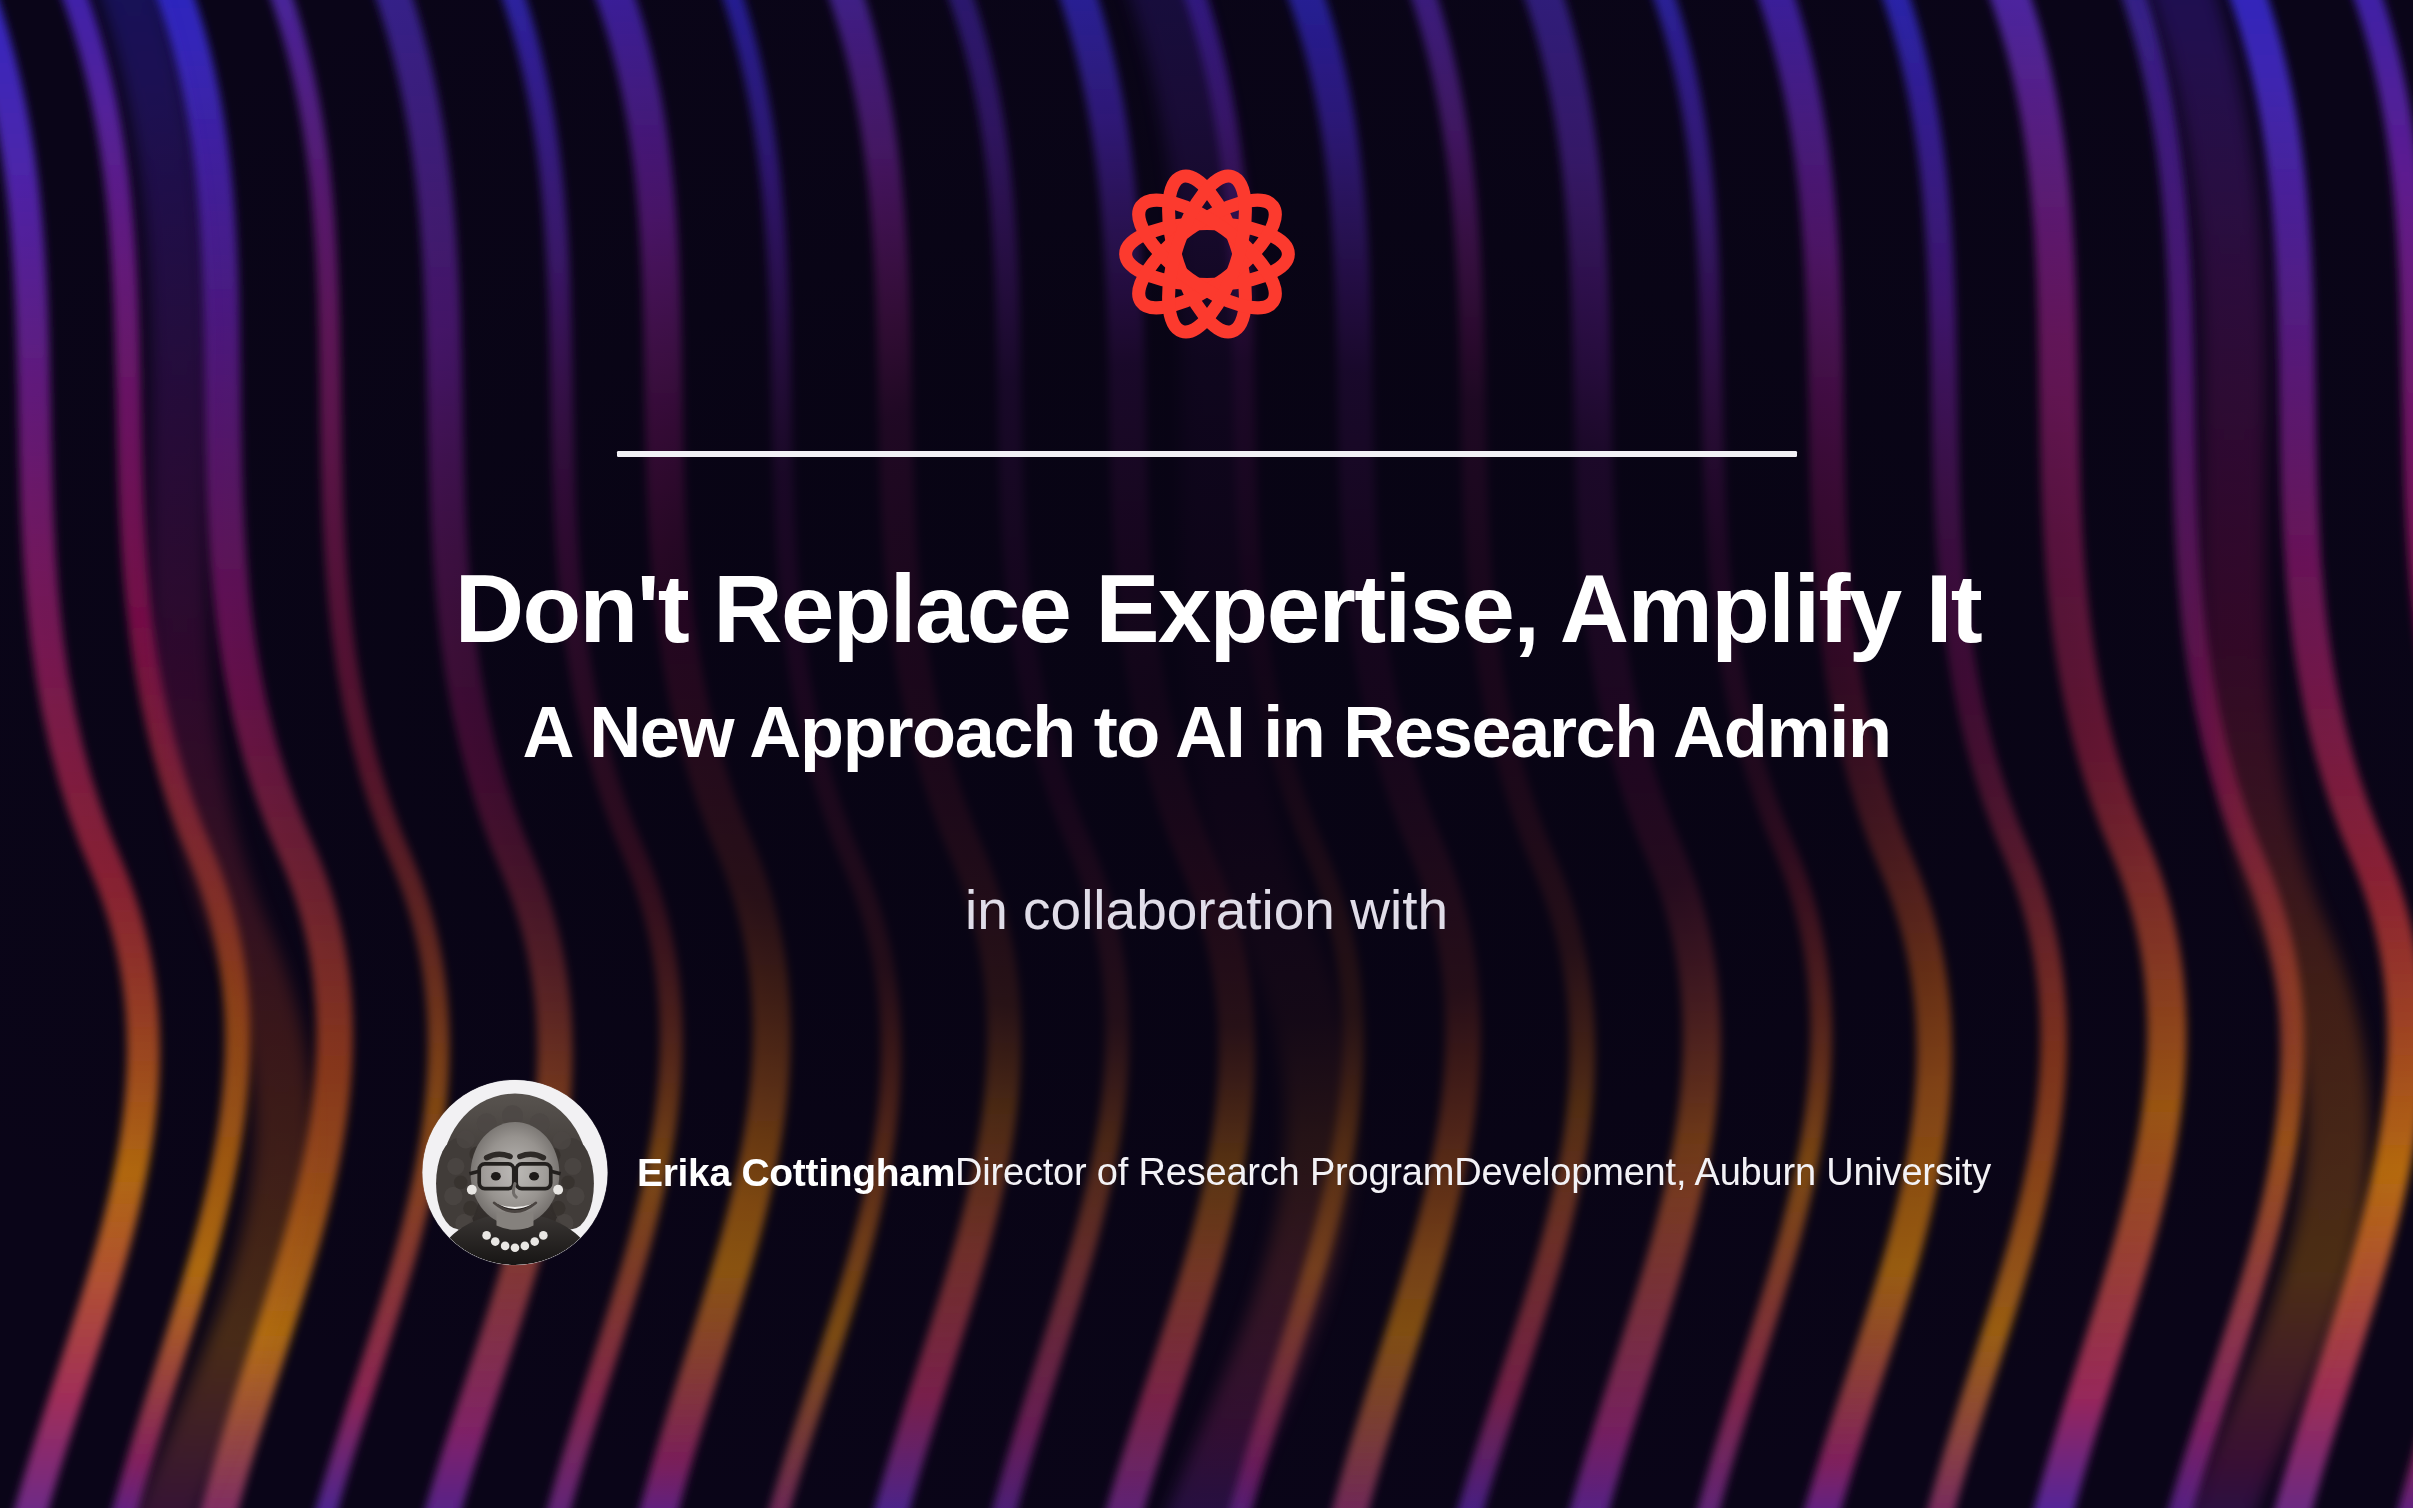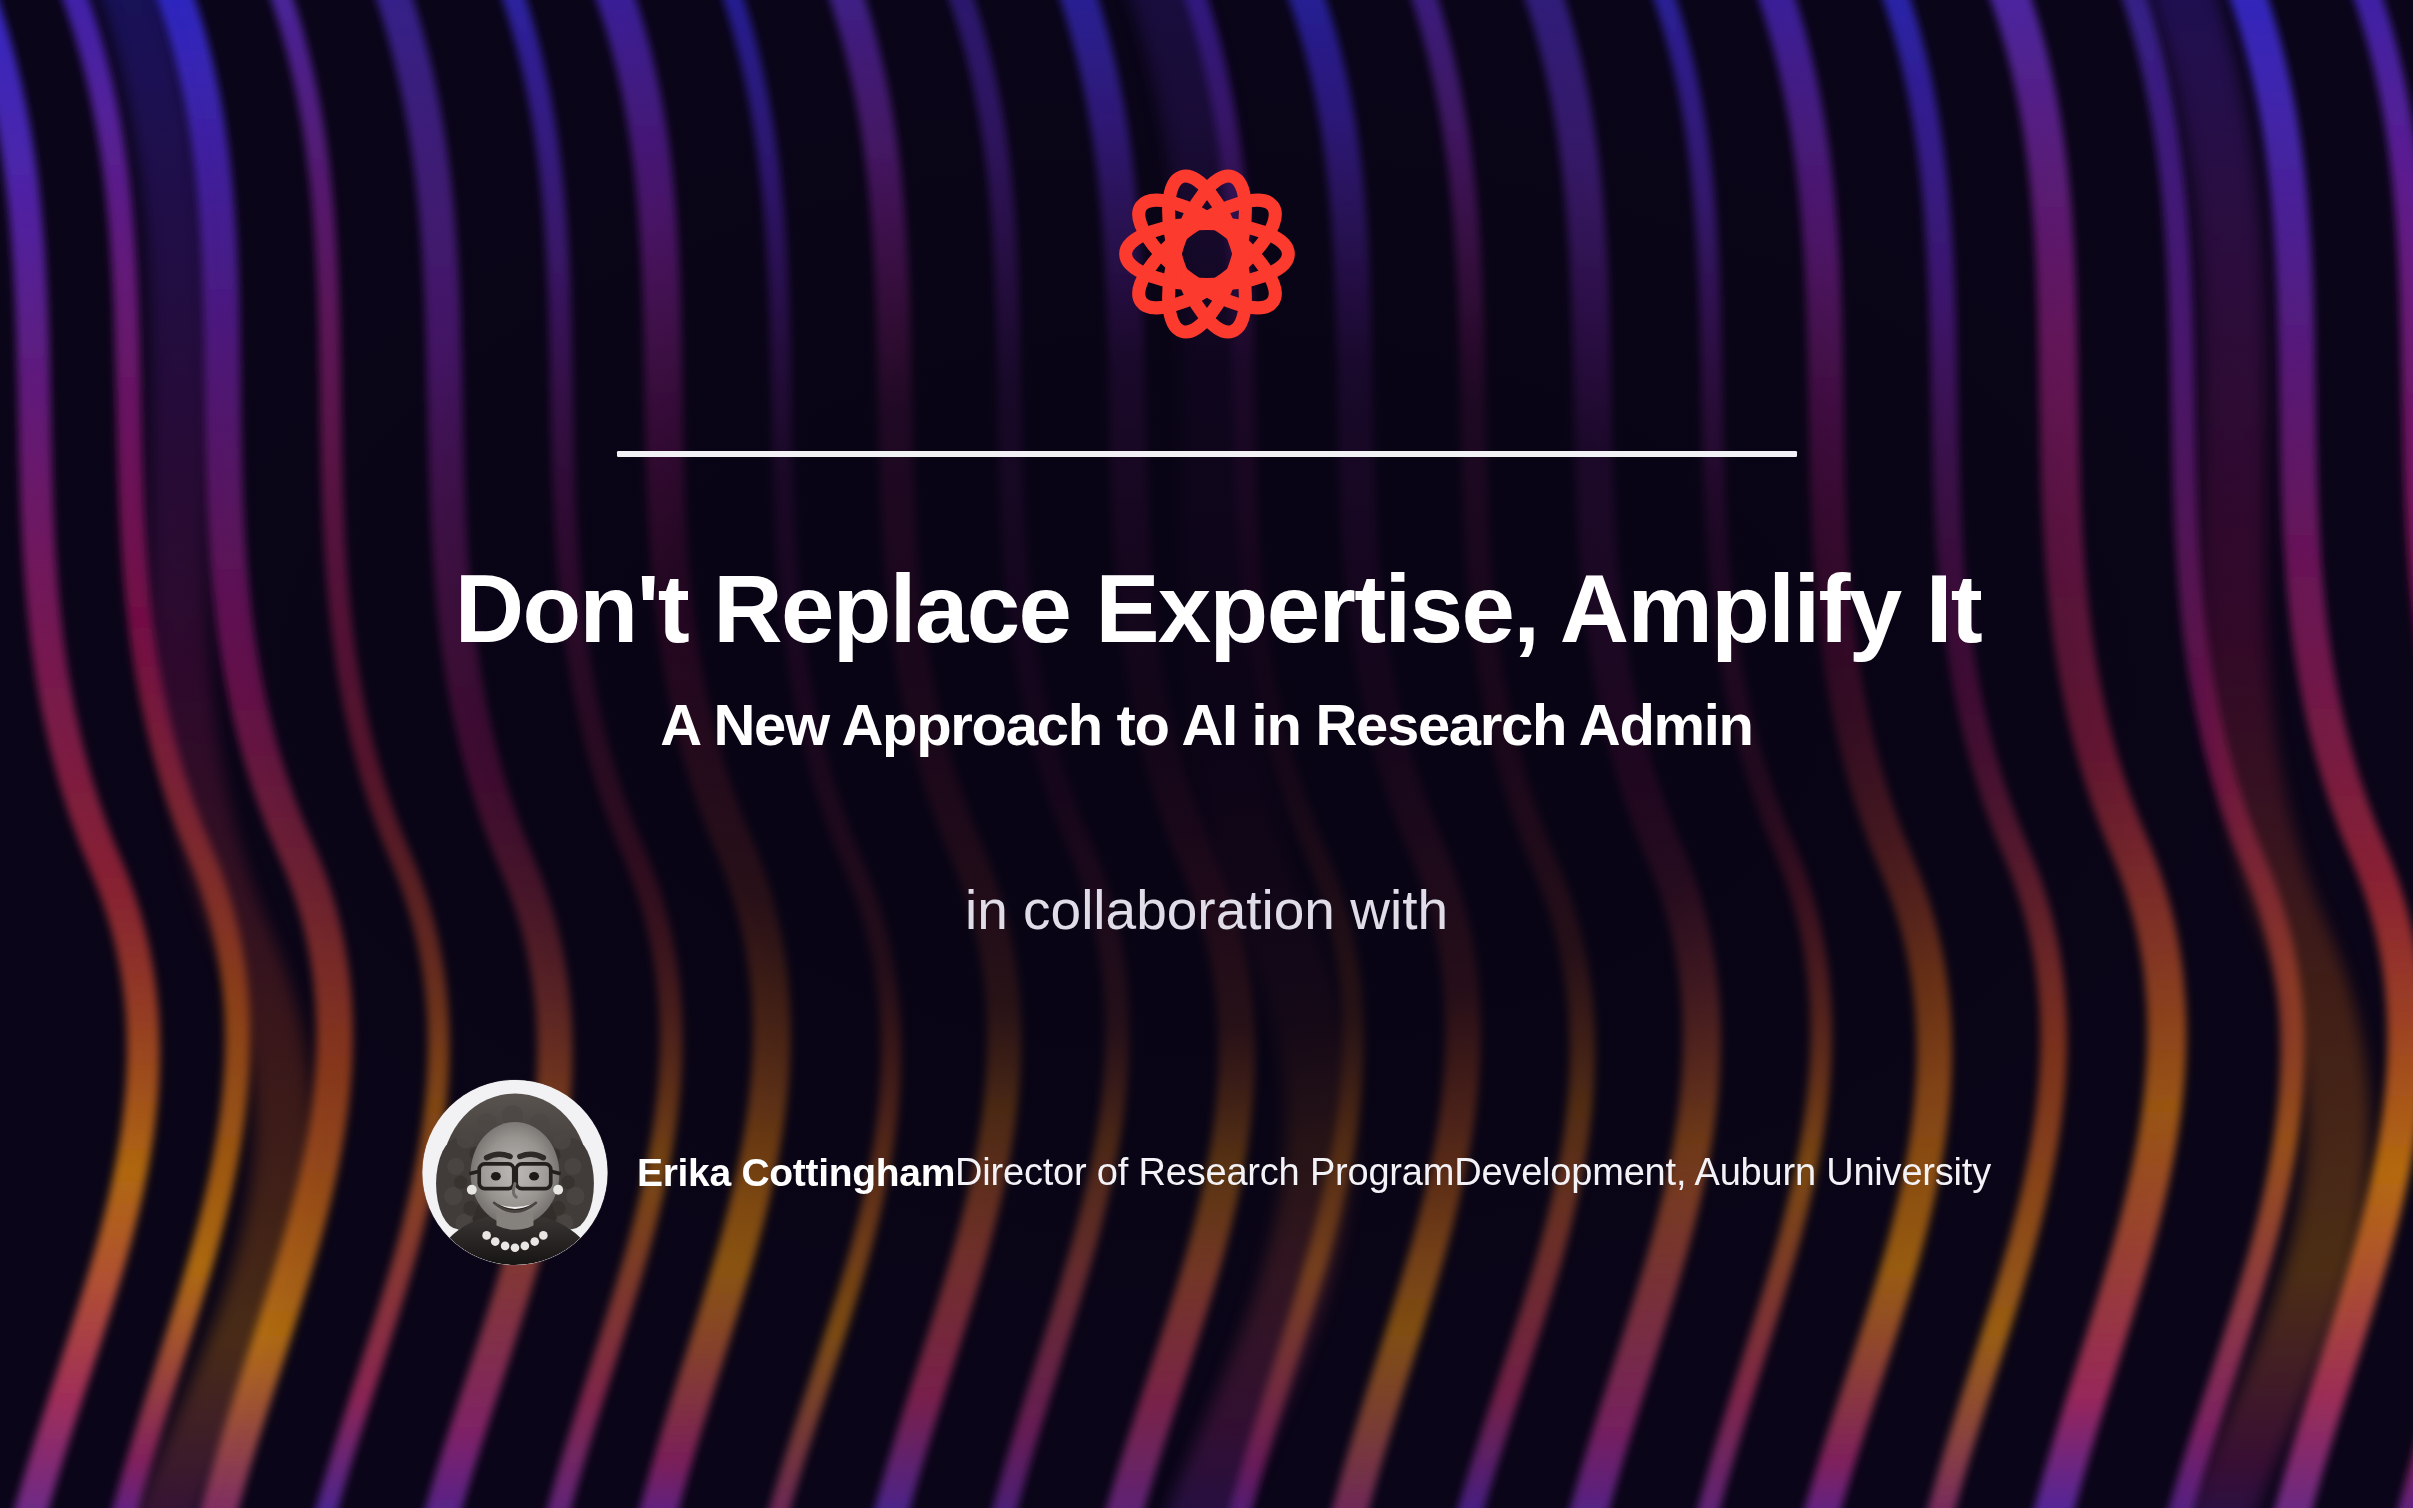--- a/index.html
+++ b/index.html
@@ -68,21 +68,21 @@
     white-space:nowrap;
     transform:scaleX(1.0);
     padding-left:23px;
   }
 
   .subtitle {
     position:absolute;
     left:0; right:0; top:696px;
     text-align:center;
     color:#ffffff;
-    font-size:58px;
+    font-size:72px;
     font-weight:700;
     letter-spacing:-1.3px;
     line-height:1.0;
     white-space:nowrap;
   }
 
   .collab {
     position:absolute;
     left:0; right:0; top:880px;
     text-align:center;

